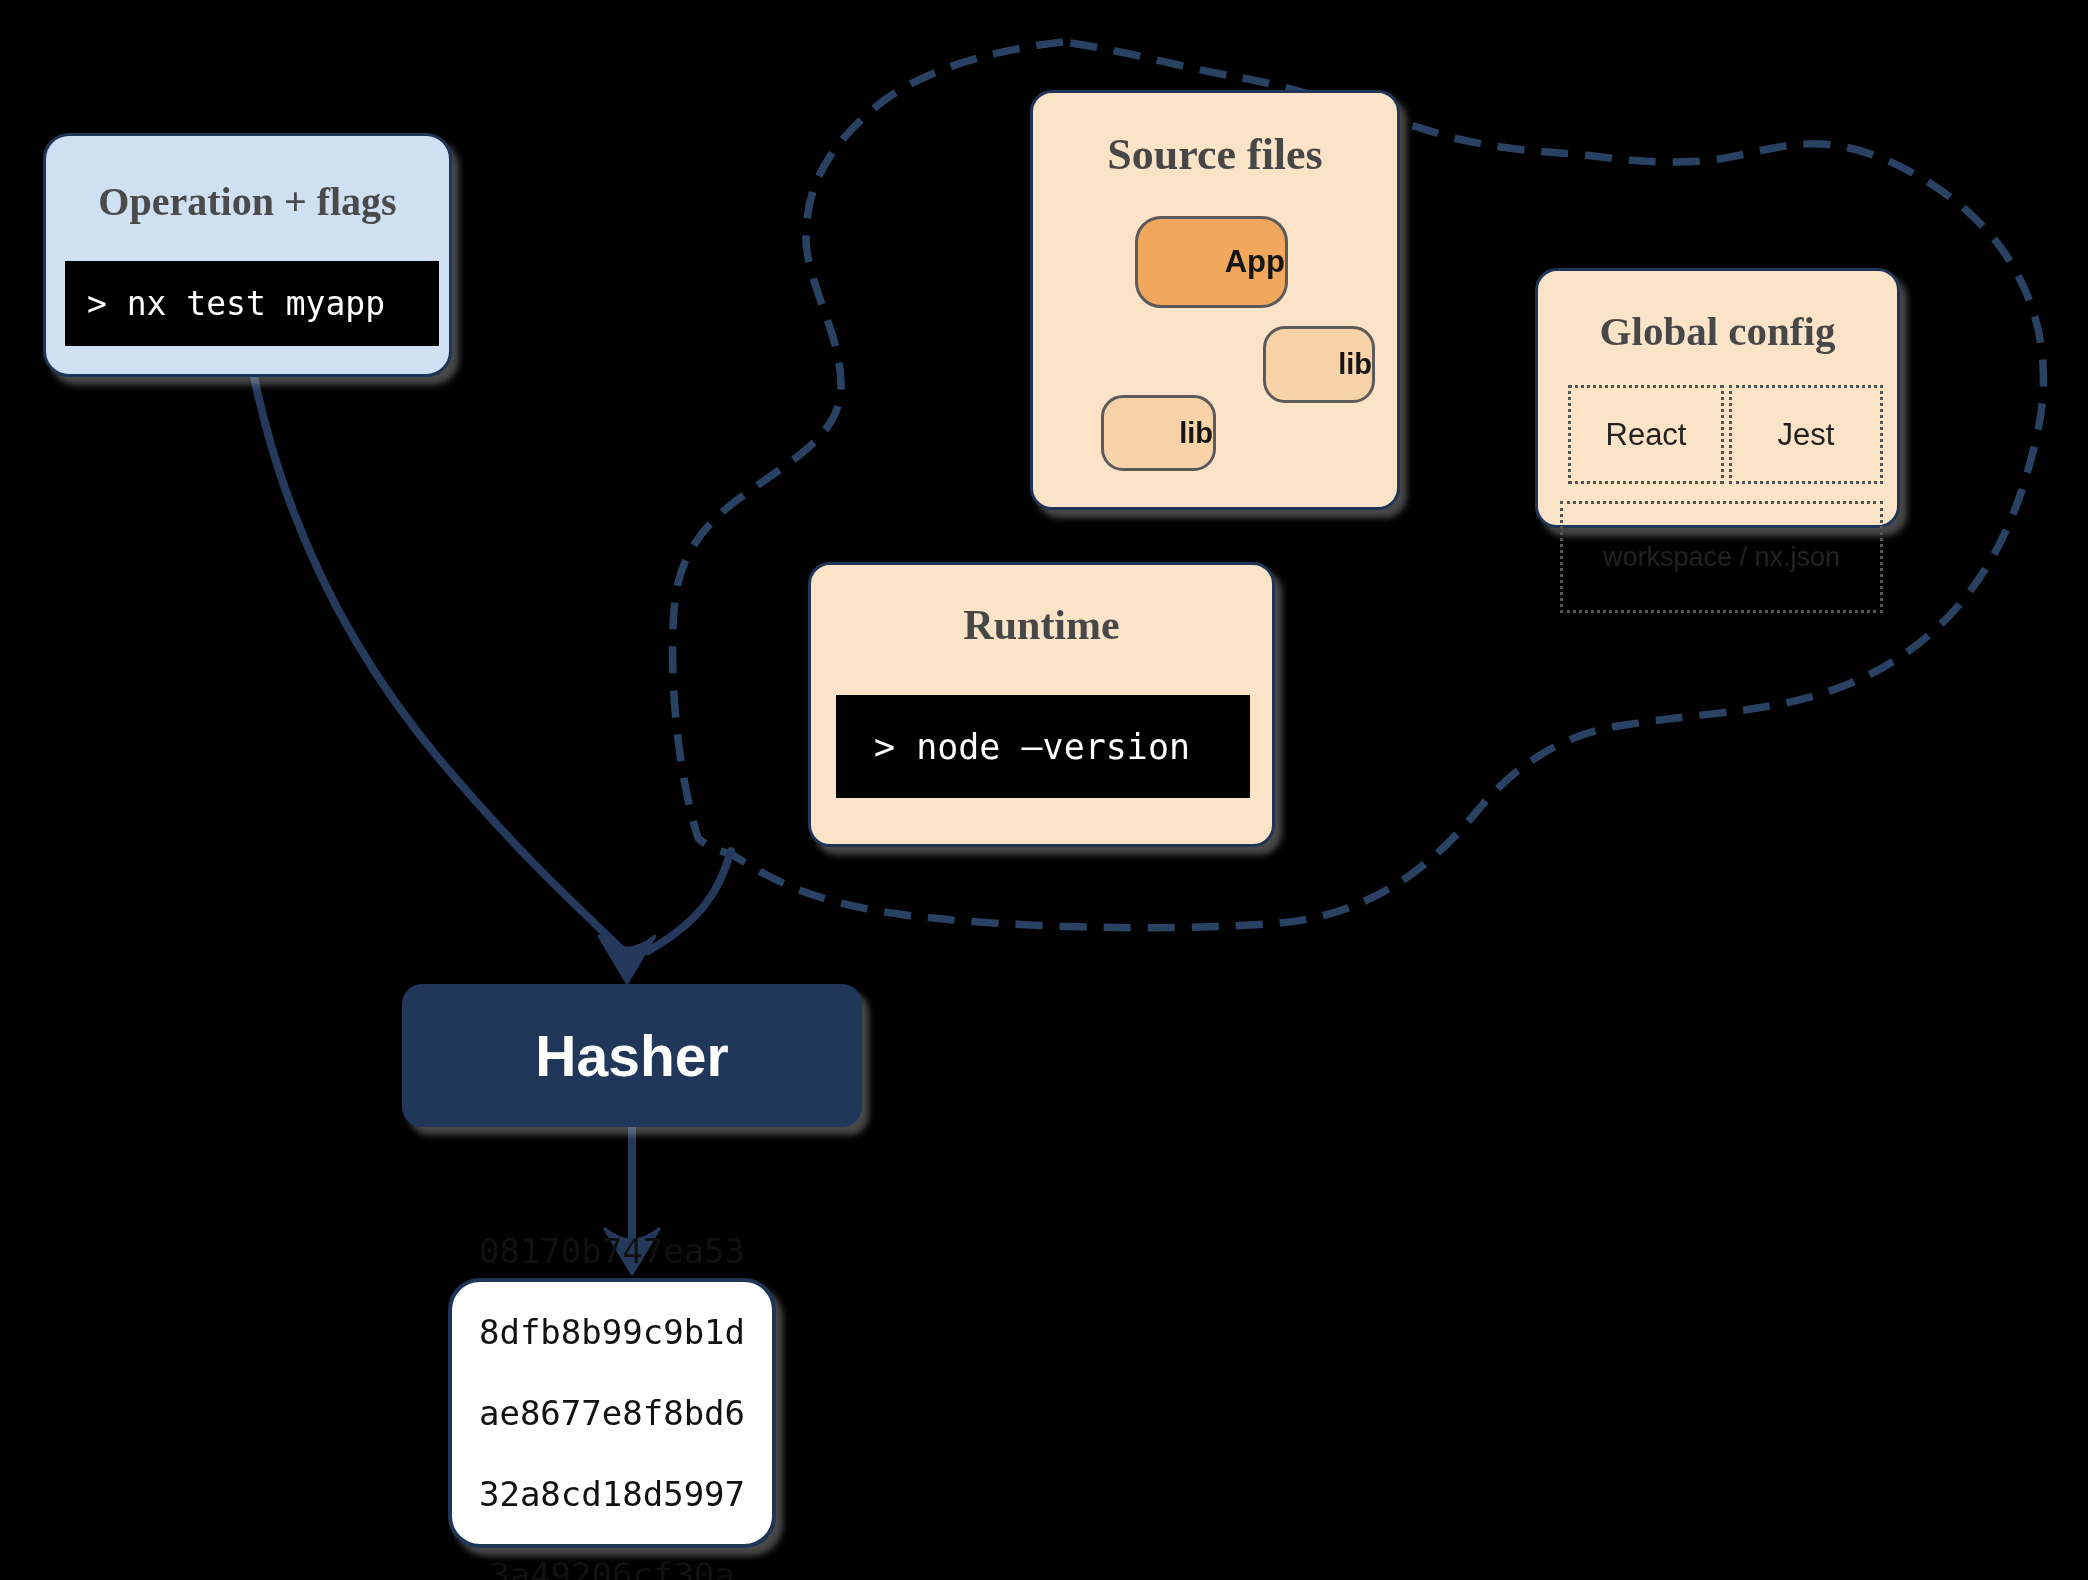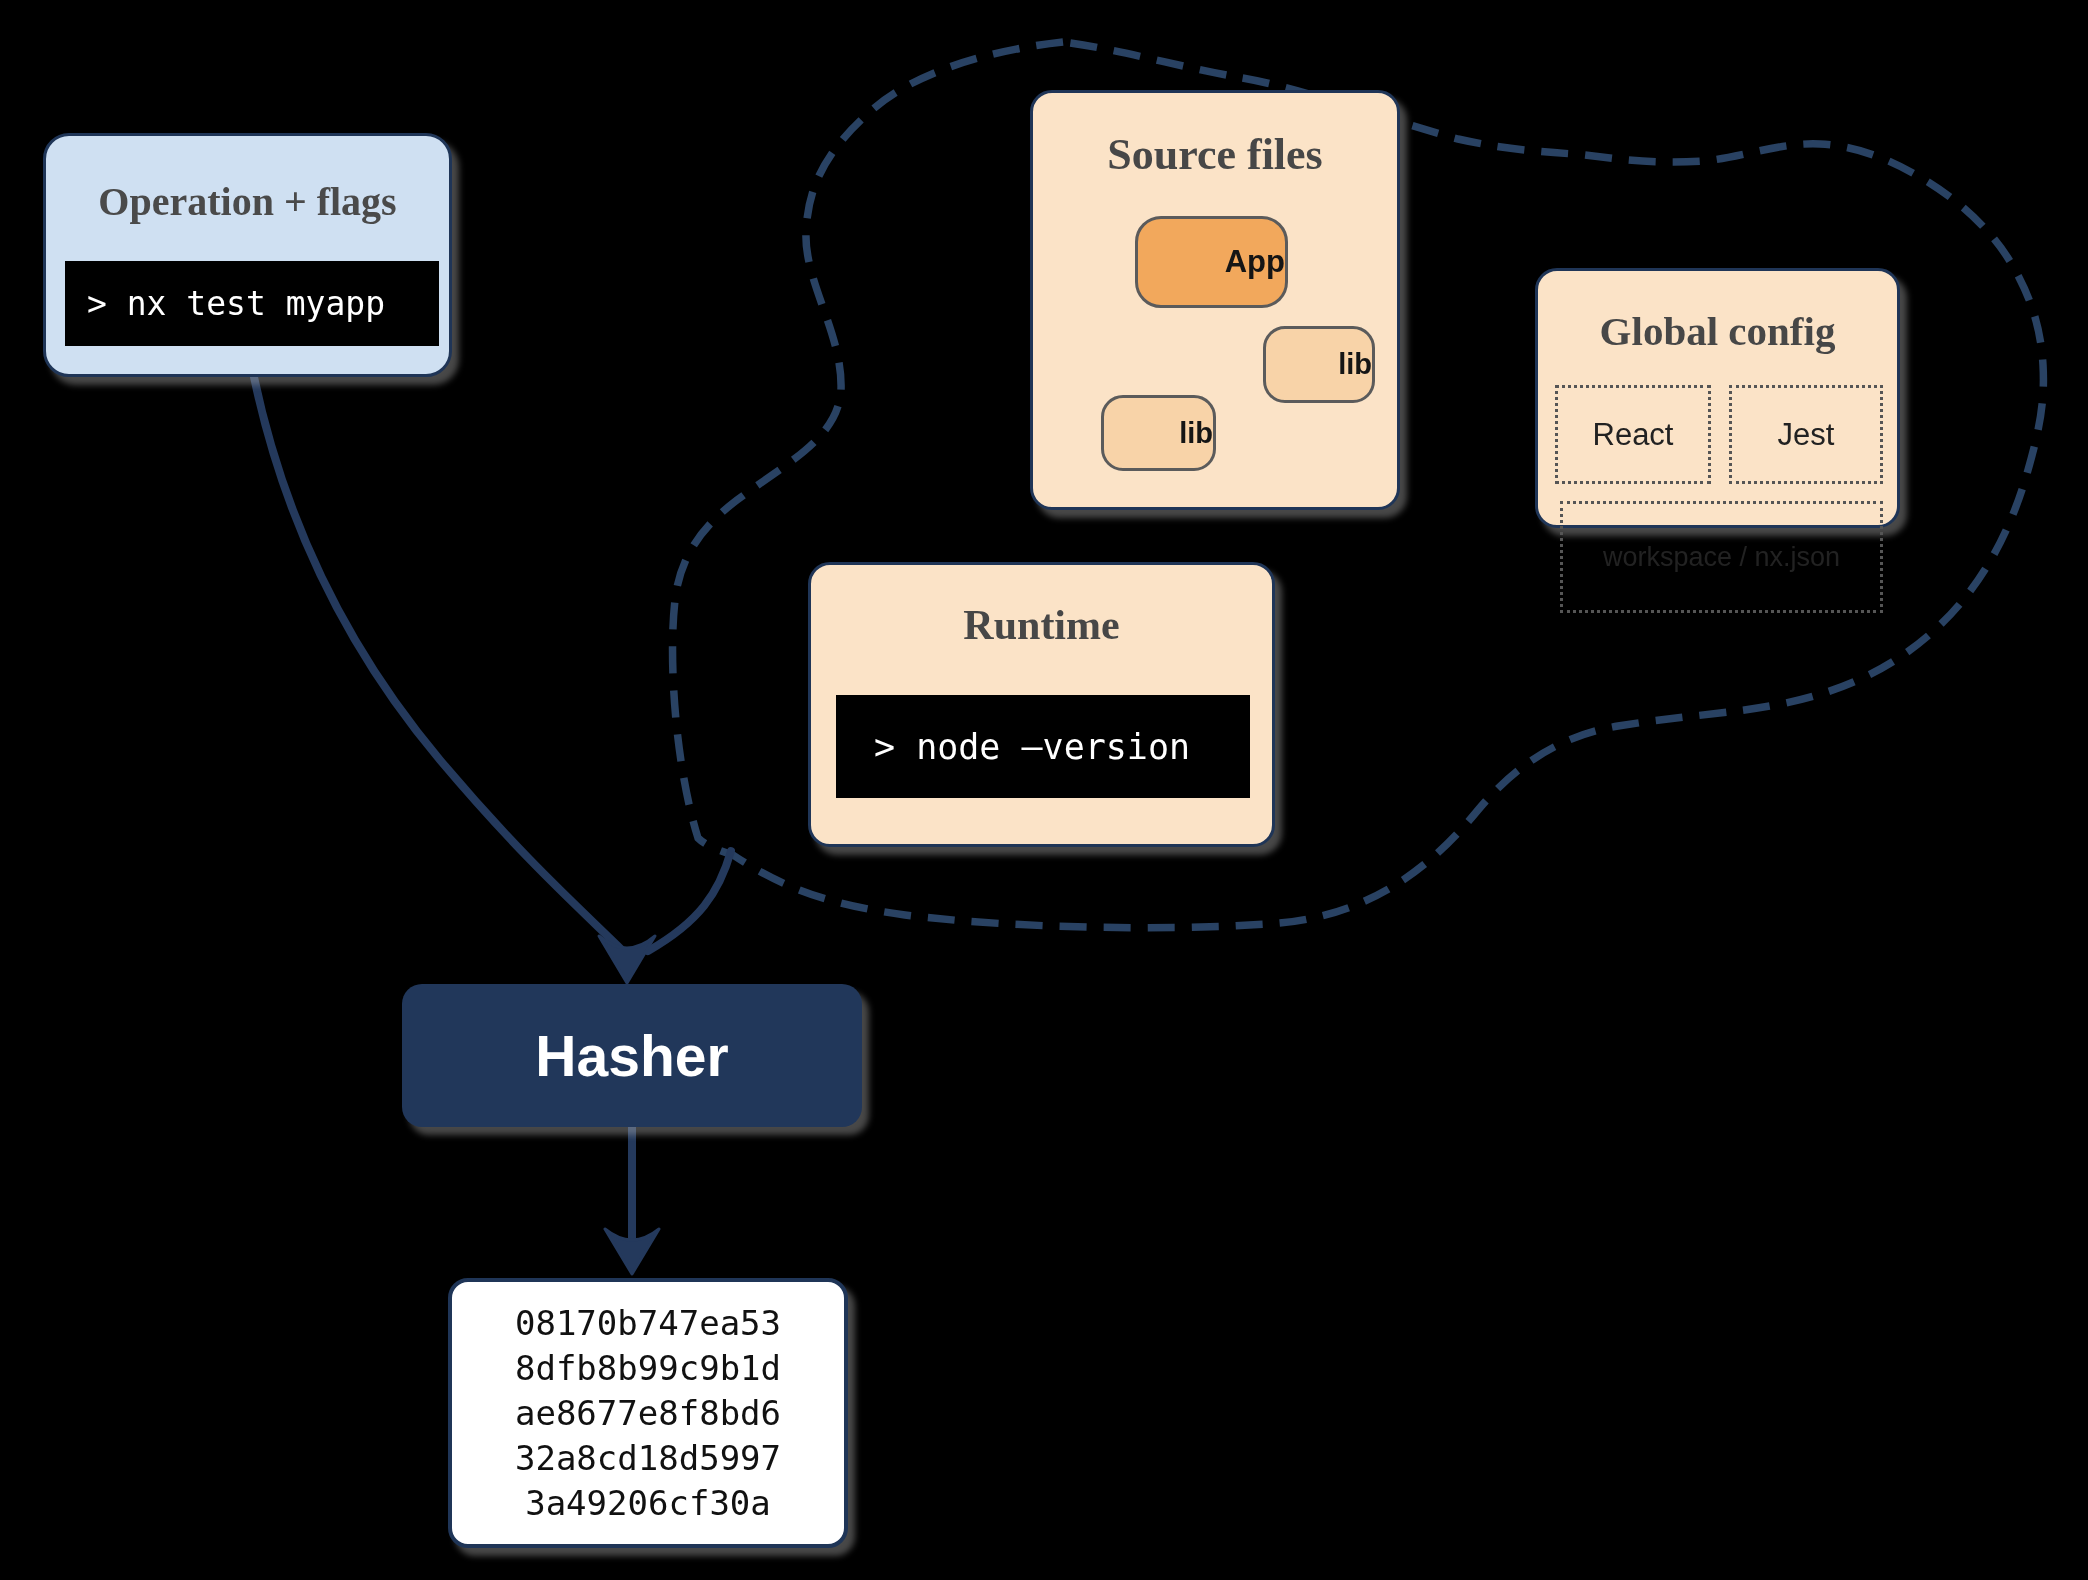--- a/index.html
+++ b/index.html
@@ -31,32 +31,32 @@
   
   .rt{left:808px;top:562px;width:467px;height:285px;background:#fbe3c7;}
   .rt .title{top:36px;font-size:42px;}
   .rt .term{left:25px;top:130px;width:414px;height:103px;font-size:35px;padding-left:38px;}
 
   
   .gc{left:1535px;top:268px;width:365px;height:260px;background:#fbe3c7;}
   .gc .title{top:36px;font-size:41px;}
   .chip{position:absolute;border:3px dotted #555;display:flex;align-items:center;justify-content:center;
         color:#222;box-sizing:border-box;background:transparent;}
-  .react{left:17px;top:114px;width:156px;height:99px;font-size:31px;justify-content:center;}
+  .react{left:30px;top:114px;width:156px;height:99px;font-size:31px;justify-content:center;}
   .jest {left:191px;top:114px;width:154px;height:99px;font-size:31px;}
   .ws   {left:22px;top:230px;width:323px;height:112px;font-size:27px;}
 
   
   .hasher{left:402px;top:984px;width:460px;height:143px;background:#21375a;border:none;border-radius:20px;
           display:flex;align-items:center;justify-content:center;color:#fff;font-weight:bold;font-size:57px;}
 
   
-  .hash{left:448px;top:1278px;width:400px;height:270px;background:#fff;border:4px solid #1f3557;border-radius:20px;
+  .hash{left:448px;top:1278px;width:328px;height:270px;background:#fff;border:4px solid #1f3557;border-radius:32px;
         display:flex;flex-direction:column;justify-content:center;align-items:center;
-        font-family:"DejaVu Sans Mono",monospace;font-size:34px;line-height:45px;color:#111;}
+        font-family:"DejaVu Sans Mono",monospace;font-size:34px;line-height:45px;color:#111;gap:36px;}
 </style>
 </head>
 <body>
 
 <div class="canvas">
 
   <svg class="layer" width="2088" height="1580" viewBox="0 0 2088 1580">
 
     <path d="M 1063 42
          C 990 50 915 72 872 110

